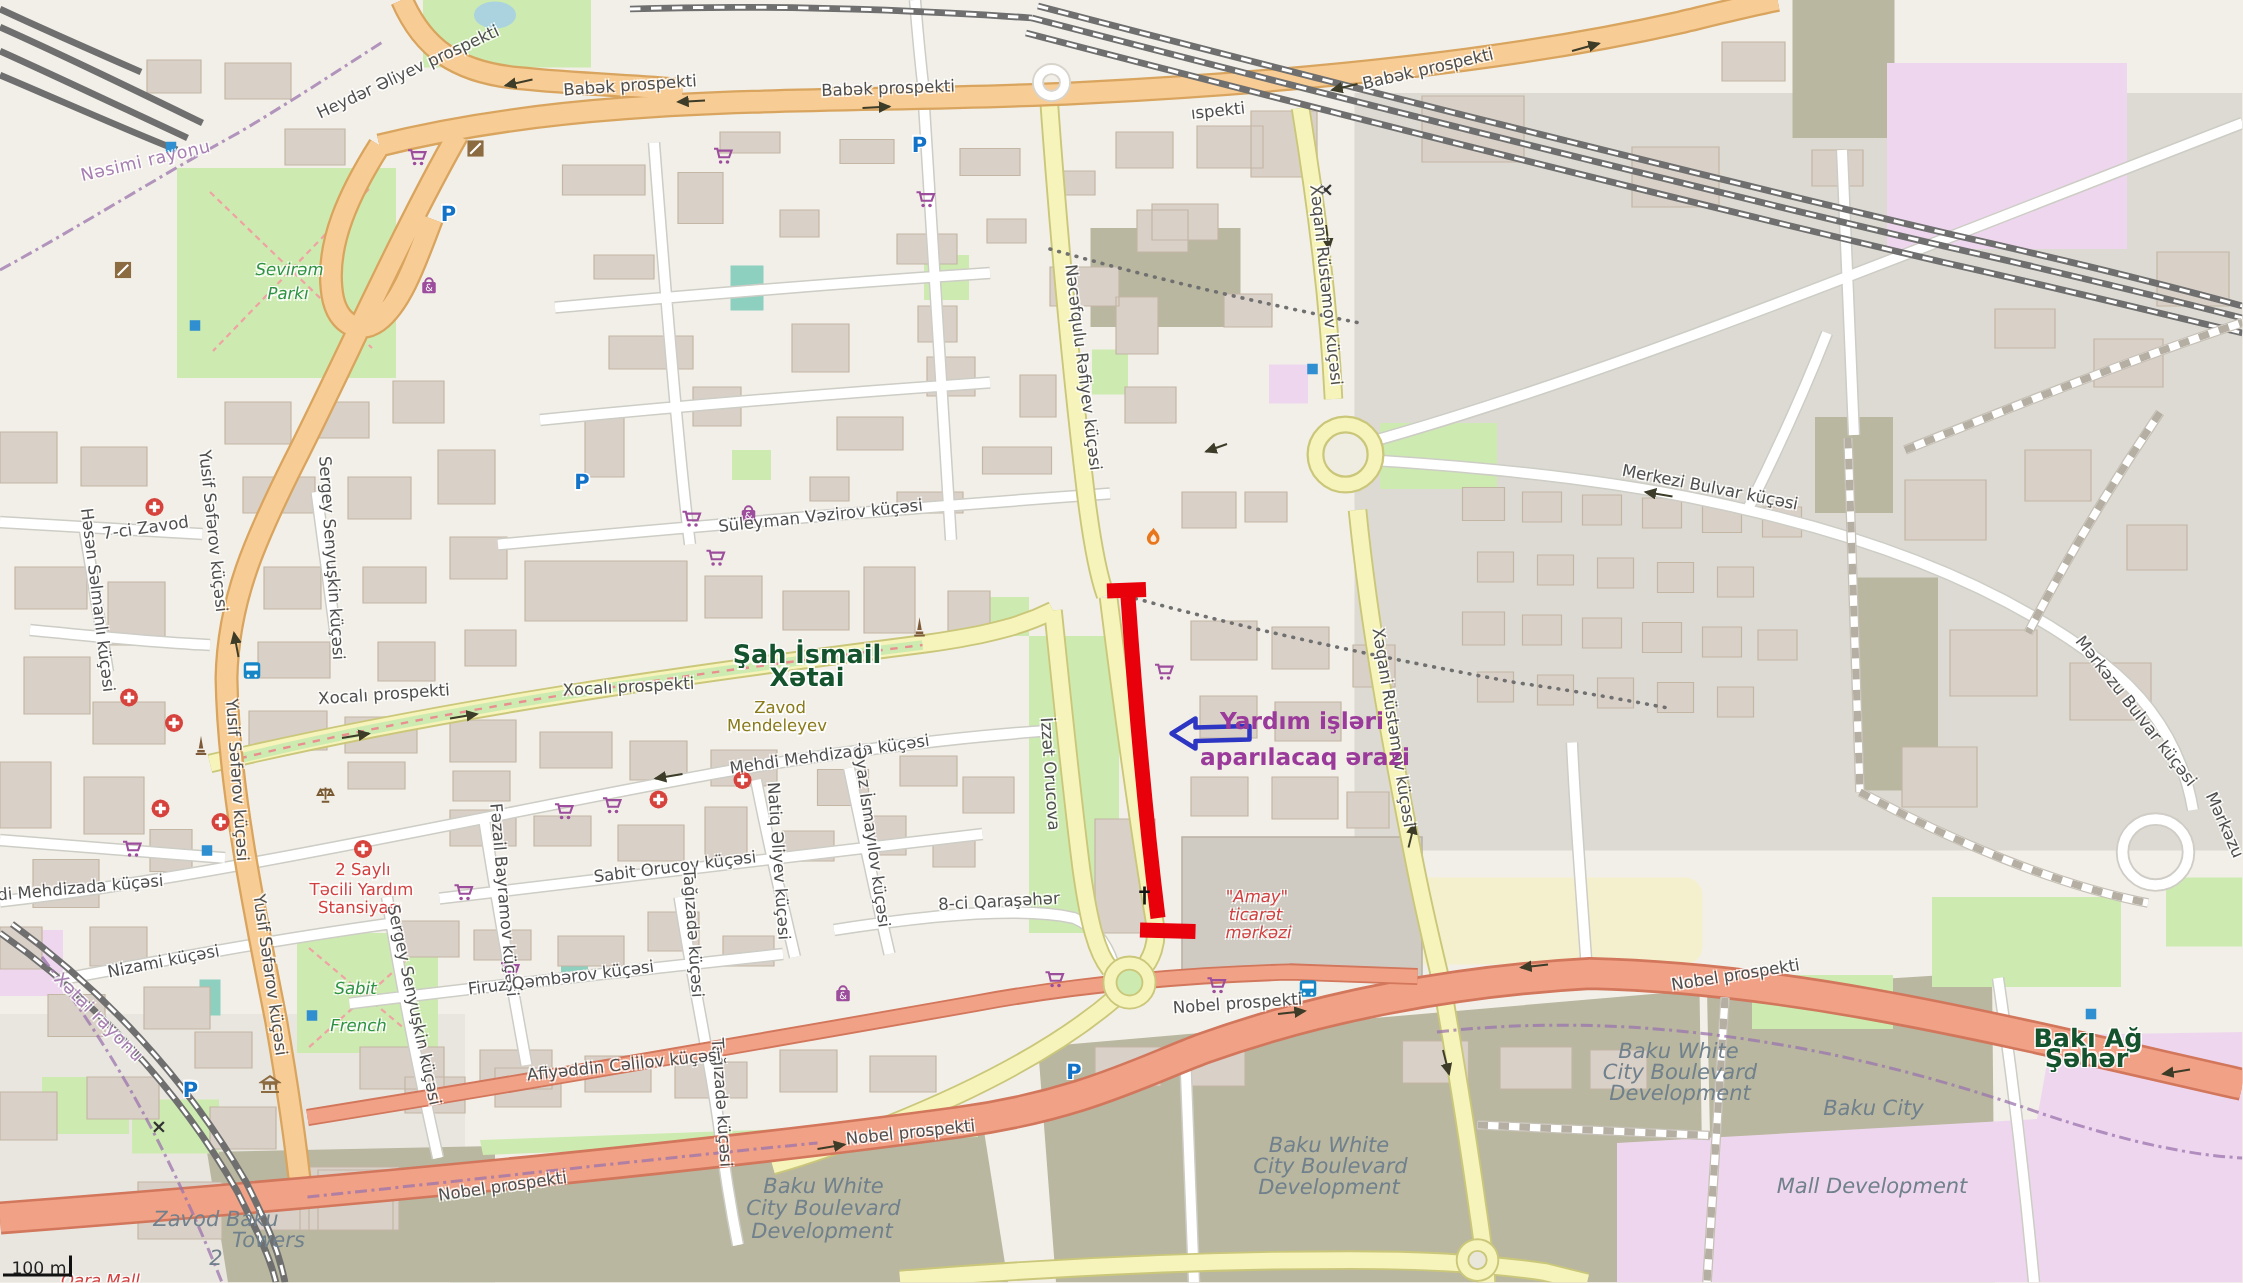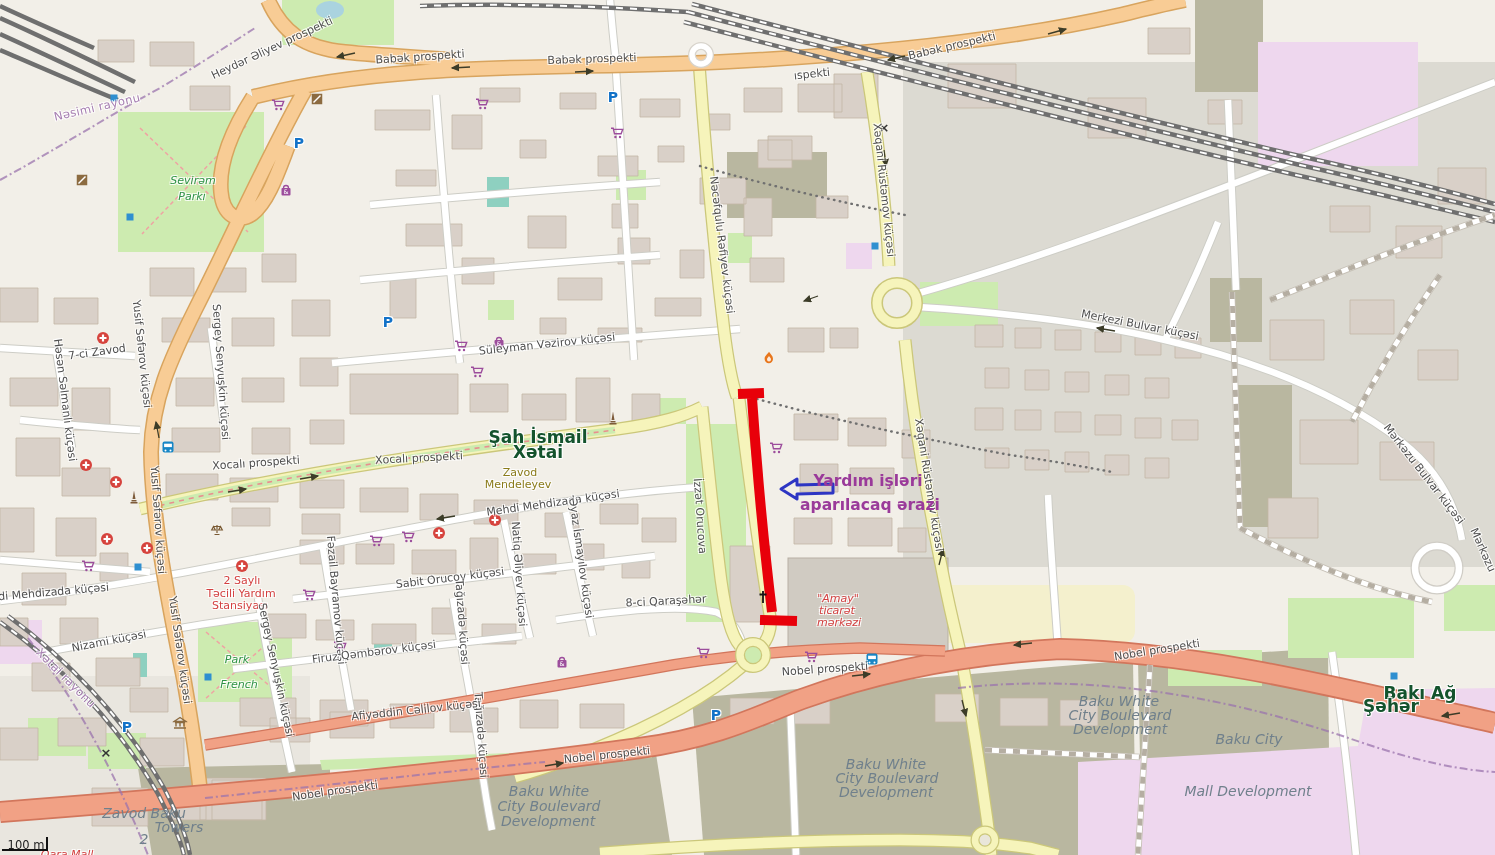--- a/index.html
+++ b/index.html
@@ -348,21 +348,21 @@
       <div class="lbl poi-brown" style="left: 520px; top: 472px; --r: 0deg;">Zavod</div>
       <div class="lbl poi-brown" style="left: 518px; top: 484px; --r: 0deg;">Mendeleyev</div>
       <div class="lbl street" style="left: 553px; top: 503px; --r: -8deg;">Mehdi Mehdizada küçəsi</div>
       <div class="lbl street" style="left: 42px; top: 593px; --r: -5deg;">Mehdi Mehdizada küçəsi</div>
       <div class="lbl street" style="left: 700px; top: 516px; --r: 86deg;">İzzət Orucova</div>
       <div class="lbl poi-red" style="left: 242px; top: 580px; --r: 0deg;">2 Saylı</div>
       <div class="lbl poi-red" style="left: 241px; top: 593px; --r: 0deg;">Təcili Yardım</div>
       <div class="lbl poi-red" style="left: 240px; top: 605px; --r: 0deg;">Stansiyası</div>
       <div class="lbl street" style="left: 109px; top: 641px; --r: -11deg;">Nizami küçəsi</div>
       <div class="lbl park" style="left: 239px; top: 684px; --r: 0deg;">French</div>
-      <div class="lbl park" style="left: 237px; top: 659px; --r: 0deg;">Park</div>
+      <div class="lbl park" style="left: 237px; top: 659px; --r: 0deg;">Sabit</div>
       <div class="lbl district" style="left: 66px; top: 678px; --r: 45deg;">Xətai rayonu</div>
       <div class="lbl street" style="left: 142px; top: 354px; --r: 84deg;">Yusif Səfərov küçəsi</div>
       <div class="lbl street" style="left: 158px; top: 520px; --r: 86deg;">Yusif Səfərov küçəsi</div>
       <div class="lbl street" style="left: 180px; top: 650px; --r: 82deg;">Yusif Səfərov küçəsi</div>
       <div class="lbl street" style="left: 221px; top: 372px; --r: 86deg;">Sergey Senyuşkin küçəsi</div>
       <div class="lbl street" style="left: 276px; top: 670px; --r: 78deg;">Sergey Senyuşkin küçəsi</div>
       <div class="lbl street" style="left: 97px; top: 352px; --r: -8deg;">7-ci Zavod</div>
       <div class="lbl street" style="left: 65px; top: 400px; --r: 83deg;">Həsən Səlmanlı küçəsi</div>
       <div class="lbl street" style="left: 336px; top: 600px; --r: 85deg;">Fəzail Bayramov küçəsi</div>
       <div class="lbl street" style="left: 450px; top: 578px; --r: -7deg;">Sabit Orucov küçəsi</div>
@@ -384,21 +384,21 @@
       <div class="lbl dev" style="left: 549px; top: 806px; --r: 0deg;">City Boulevard</div>
       <div class="lbl dev" style="left: 548px; top: 821px; --r: 0deg;">Development</div>
       <div class="lbl dev" style="left: 1119px; top: 701px; --r: 0deg;">Baku White</div>
       <div class="lbl dev" style="left: 1120px; top: 715px; --r: 0deg;">City Boulevard</div>
       <div class="lbl dev" style="left: 1120px; top: 729px; --r: 0deg;">Development</div>
       <div class="lbl dev" style="left: 1249px; top: 739px; --r: 0deg;">Baku City</div>
       <div class="lbl dev" style="left: 1248px; top: 791px; --r: 0deg;">Mall Development</div>
       <div class="lbl dev" style="left: 144px; top: 813px; --r: 0deg;">Zavod Baku</div>
       <div class="lbl dev" style="left: 143px; top: 827px; margin-left: 36px; --r: 0deg;">Towers</div>
       <div class="lbl dev" style="left: 144px; top: 839px; --r: 0deg;">2</div>
-      <div class="lbl place-blue" style="left: 1392px; top: 693px; margin-left: 28px; --r: 0deg;">Bakı Ağ</div>
+      <div class="lbl place-blue" style="left: 1392px; top: 693px; --r: 0deg;">Bakı Ağ</div>
       <div class="lbl place-blue" style="left: 1391px; top: 706px; --r: 0deg;">Şəhər</div>
       <div class="lbl poi-red-i" style="left: 838px; top: 598px; --r: 0deg;">"Amay"</div>
       <div class="lbl poi-red-i" style="left: 837px; top: 610px; --r: 0deg;">ticarət</div>
       <div class="lbl poi-red-i" style="left: 839px; top: 622px; --r: 0deg;">mərkəzi</div>
       <div class="lbl annot" style="left: 868px; top: 481px; --r: 0deg;">Yardım işləri</div>
       <div class="lbl annot" style="left: 870px; top: 505px; --r: 0deg;">aparılacaq ərazi</div>
       <div class="lbl scale" style="left: 26px; top: 845px; --r: 0deg;">100 m</div>
       <div class="lbl poi-red-i" style="left: 67px; top: 854px; --r: 0deg;">Qara Mall</div>
     </div>
 

